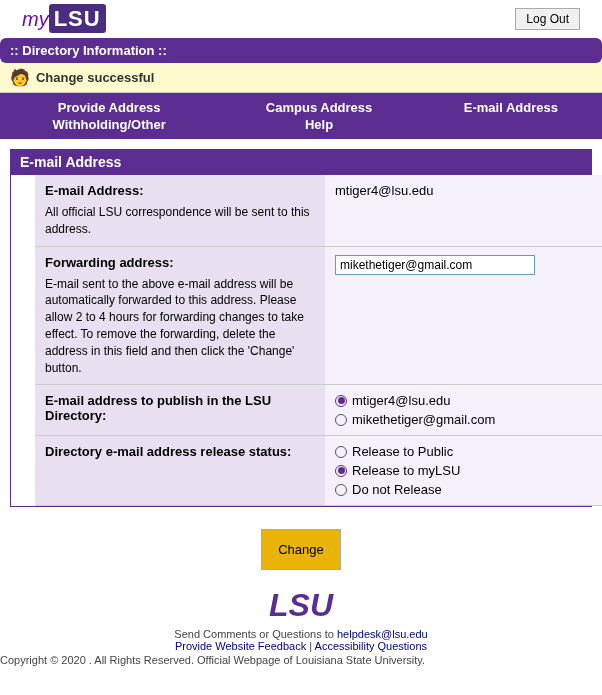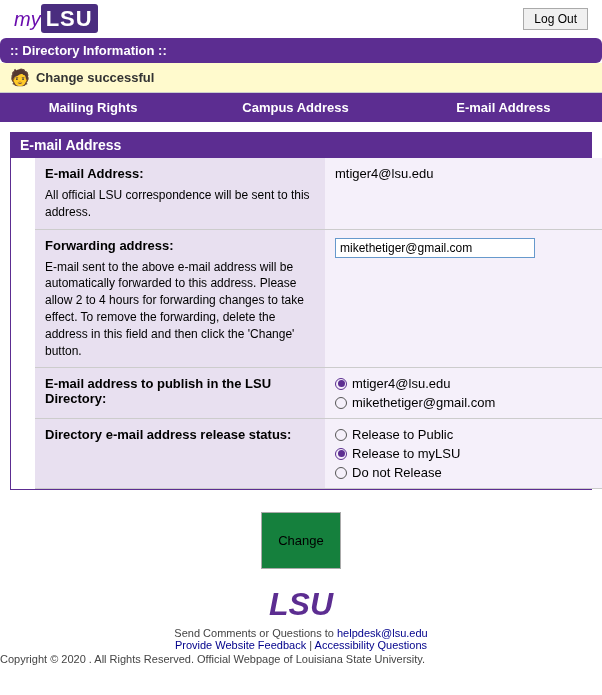--- a/index.html
+++ b/index.html
@@ -9,21 +9,21 @@
       background: #fff;
       width: 602px;
       min-height: 695px;
     }
 
     
     .header {
       display: flex;
       justify-content: space-between;
       align-items: center;
-      padding: 6px 14px;
+      padding: 6px 22px;
       background: #fff;
     }
     .logo-my {
       font-style: italic;
       color: #6a0dad;
       font-size: 20px;
     }
     .logo-lsu {
       color: #fff;
       background: #4a2d7f;
@@ -175,22 +175,22 @@
       background: #5c2d91;
     }
 
     
     .button-area {
       text-align: center;
       padding: 12px;
     }
     .change-btn {
       border: 1px solid #aaa;
-      background: #15803d;
-      padding: 20px 16px;
+      background: #eab308;
+      padding: 12px 16px;
       font-size: 13px;
       cursor: pointer;
     }
 
     
     .footer-logo {
       text-align: center;
       padding: 5px 0 2px 0;
     }
     .footer-lsu {
@@ -234,23 +234,28 @@
 
 <div class="success-bar">
   <span class="success-icon">🧑</span>
   <span>Change successful</span>
 </div>
 
 <div class="tab-nav">
   <table>
     <tbody>
         <tr>
-      <td><a href="#">Mailing Rights</a></td>
+      <td><a href="#">Provide Address</a></td>
       <td><a href="#">Campus Address</a></td>
       <td><a href="#">E-mail Address</a></td>
+    </tr>
+    <tr>
+      <td><a href="#">Withholding/Other</a></td>
+      <td><a href="#">Help</a></td>
+      <td></td>
     </tr>
   </tbody>
     </table>
 </div>
 
 <div class="section-title">E-mail Address</div>
 
 <div class="content-area">
   <table class="info-table">
 

